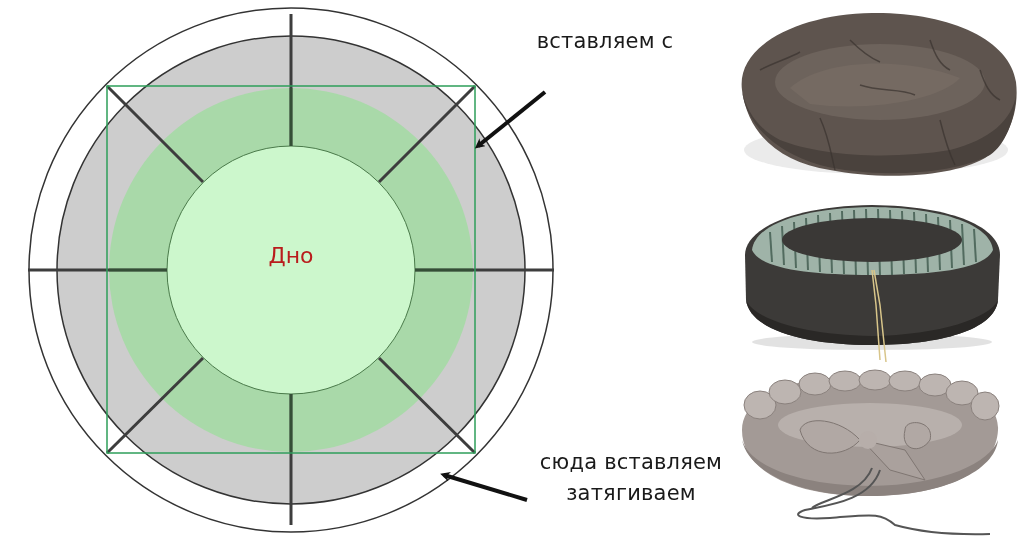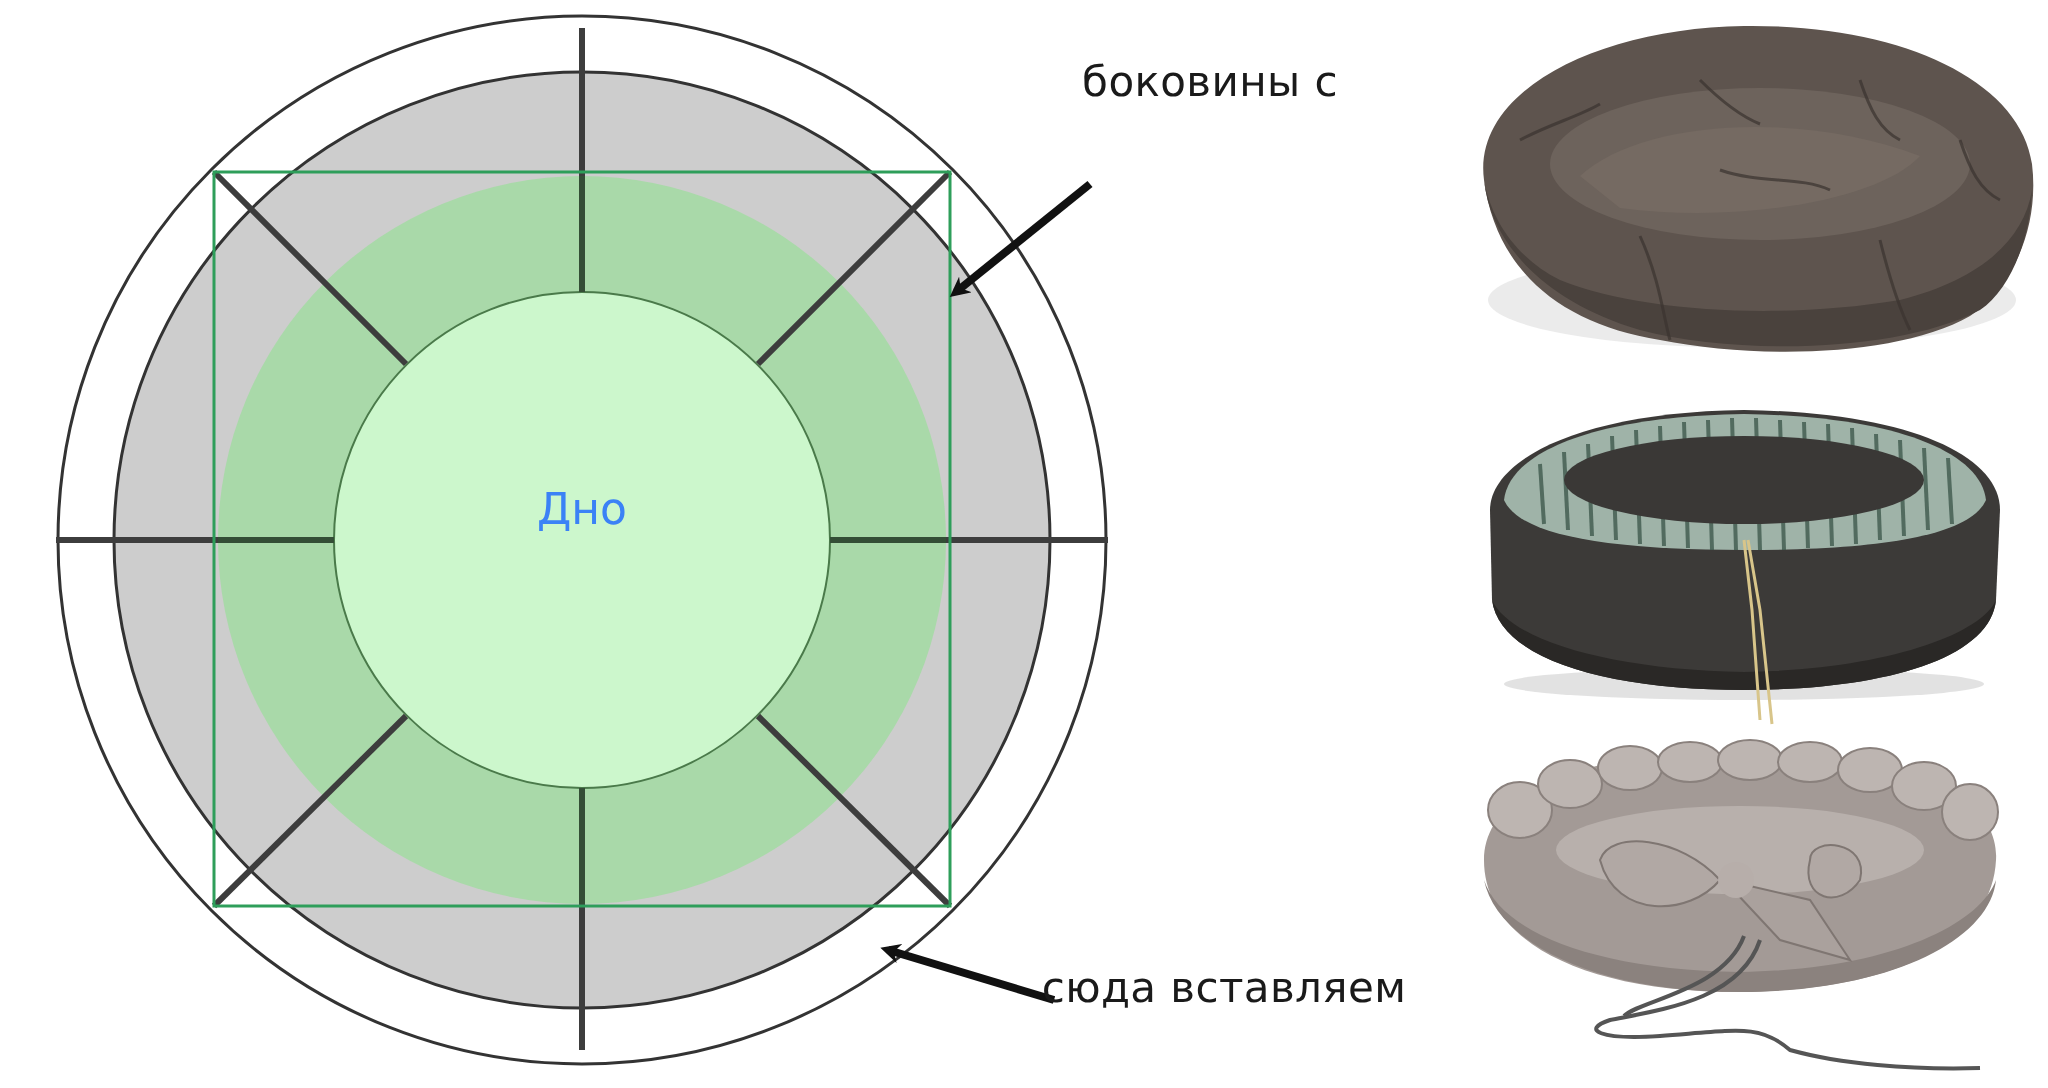--- a/index.html
+++ b/index.html
@@ -3,24 +3,24 @@
 <meta charset="utf-8">
 <style>
   html, body { margin: 0; padding: 0; background: #ffffff; }
   body { width: 1024px; height: 544px; position: relative; overflow: hidden;
          font-family: "DejaVu Sans", sans-serif; }
   #diagram { position: absolute; left: 0; top: 0; }
   .label { position: absolute; text-align: center; color: #1a1a1a;
            font-family: "DejaVu Sans", sans-serif; font-size: 21px; line-height: 31px;
            letter-spacing: 0.2px; }
   .center-label { position: absolute; left: 211px; top: 241px; width: 160px;
-                  text-align: center; color: #3b82f6; font-size: 22px; line-height: 30px;
+                  text-align: center; color: #b91c1c; font-size: 22px; line-height: 30px;
                   font-family: "DejaVu Sans", sans-serif; }
   #label-top { left: 505px; top: 26px; width: 200px; }
-  #label-bottom { left: 505px; top: 447px; width: 214px; margin-top: 32px; }
+  #label-bottom { left: 524px; top: 447px; width: 214px; }
 </style>
 </head>
 <body>
 
 <svg id="diagram" width="1024" height="544" viewBox="0 0 1024 544" xmlns="http://www.w3.org/2000/svg">
   <defs>
     <clipPath id="sq">
         <rect x="107" y="86" width="368" height="367"></rect>
       </clipPath>
     <marker id="ah" markerWidth="10" markerHeight="10" refX="6" refY="5" orient="auto" markerUnits="userSpaceOnUse">
@@ -128,18 +128,19 @@
     <path d="M880,470 C870,500 830,505 805,510 C790,515 800,520 830,518 C870,515 880,512 895,525 C920,532 955,535 990,534" stroke="#555" stroke-width="2" fill="none"></path>
     <path d="M872,468 C862,495 820,500 812,508" stroke="#555" stroke-width="2" fill="none"></path>
   </g>
 </svg>
 
 <div class="center-label">
   <div>Дно</div>
 </div>
 
 <div class="label" id="label-top">
-  <div>боковины с</div>
+  <div>вставляем с</div>
 </div>
 
 <div class="label" id="label-bottom">
   <div>сюда вставляем</div>
+  <div>затягиваем</div>
 </div>
 
 </body></html>

